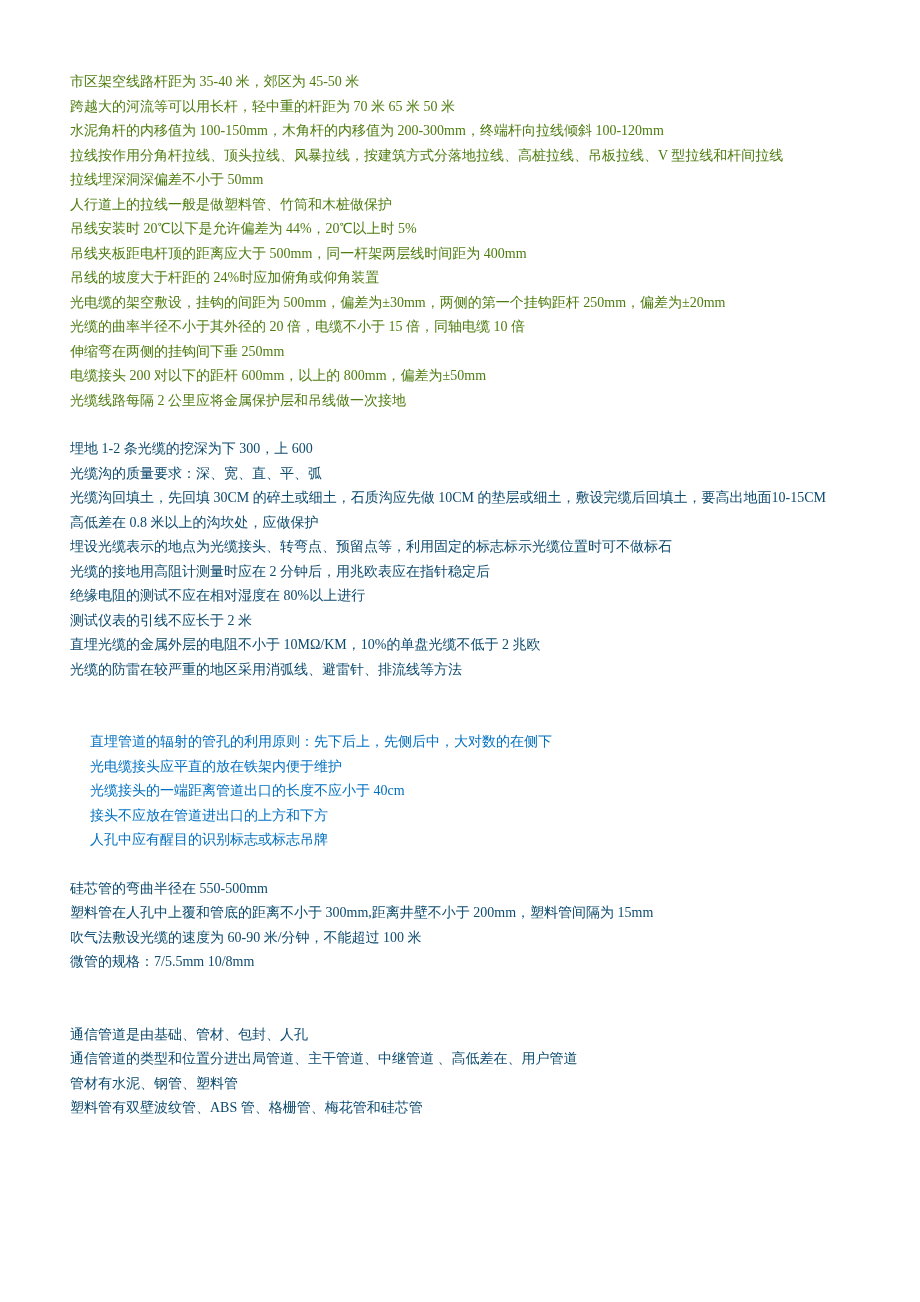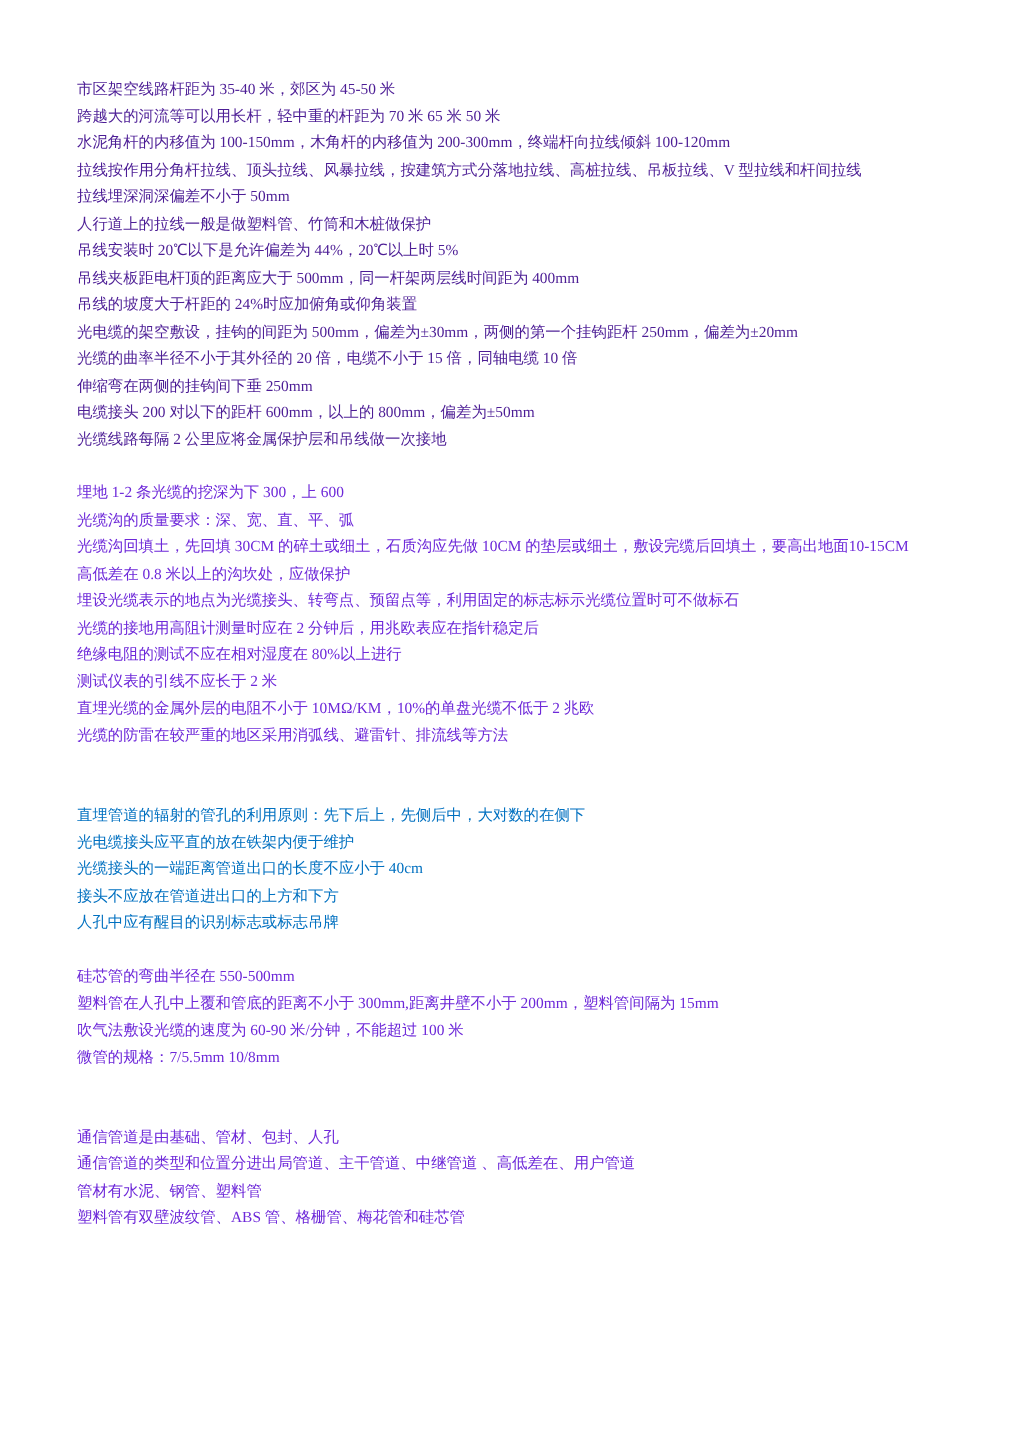--- a/index.html
+++ b/index.html
@@ -10,23 +10,23 @@
     font-size: 14px;
     line-height: 1.75;
     width: 920px;
     box-sizing: border-box;
     color: #000;
   }
   .line {
     margin: 0;
     padding: 0;
   }
-  .red { color: #4c1d95; }
-  .black { color: #6d28d9; }
-  .blue { color: #0070c0; }
+  .red { color: #4d7c0f; }
+  .black { color: #0c4a6e; }
+  .blue { color: #0070c0; margin-left: 20px; }
   .gap { height: 24px; }
   .widegap { height: 48px; }
 </style>
 </head>
 <body>
 
 <div>
   <p class="line red">市区架空线路杆距为 35-40 米，郊区为 45-50 米</p>
   <p class="line red">跨越大的河流等可以用长杆，轻中重的杆距为 70 米 65 米 50 米</p>
   <p class="line red">水泥角杆的内移值为 100-150mm，木角杆的内移值为 200-300mm，终端杆向拉线倾斜 100-120mm</p>

